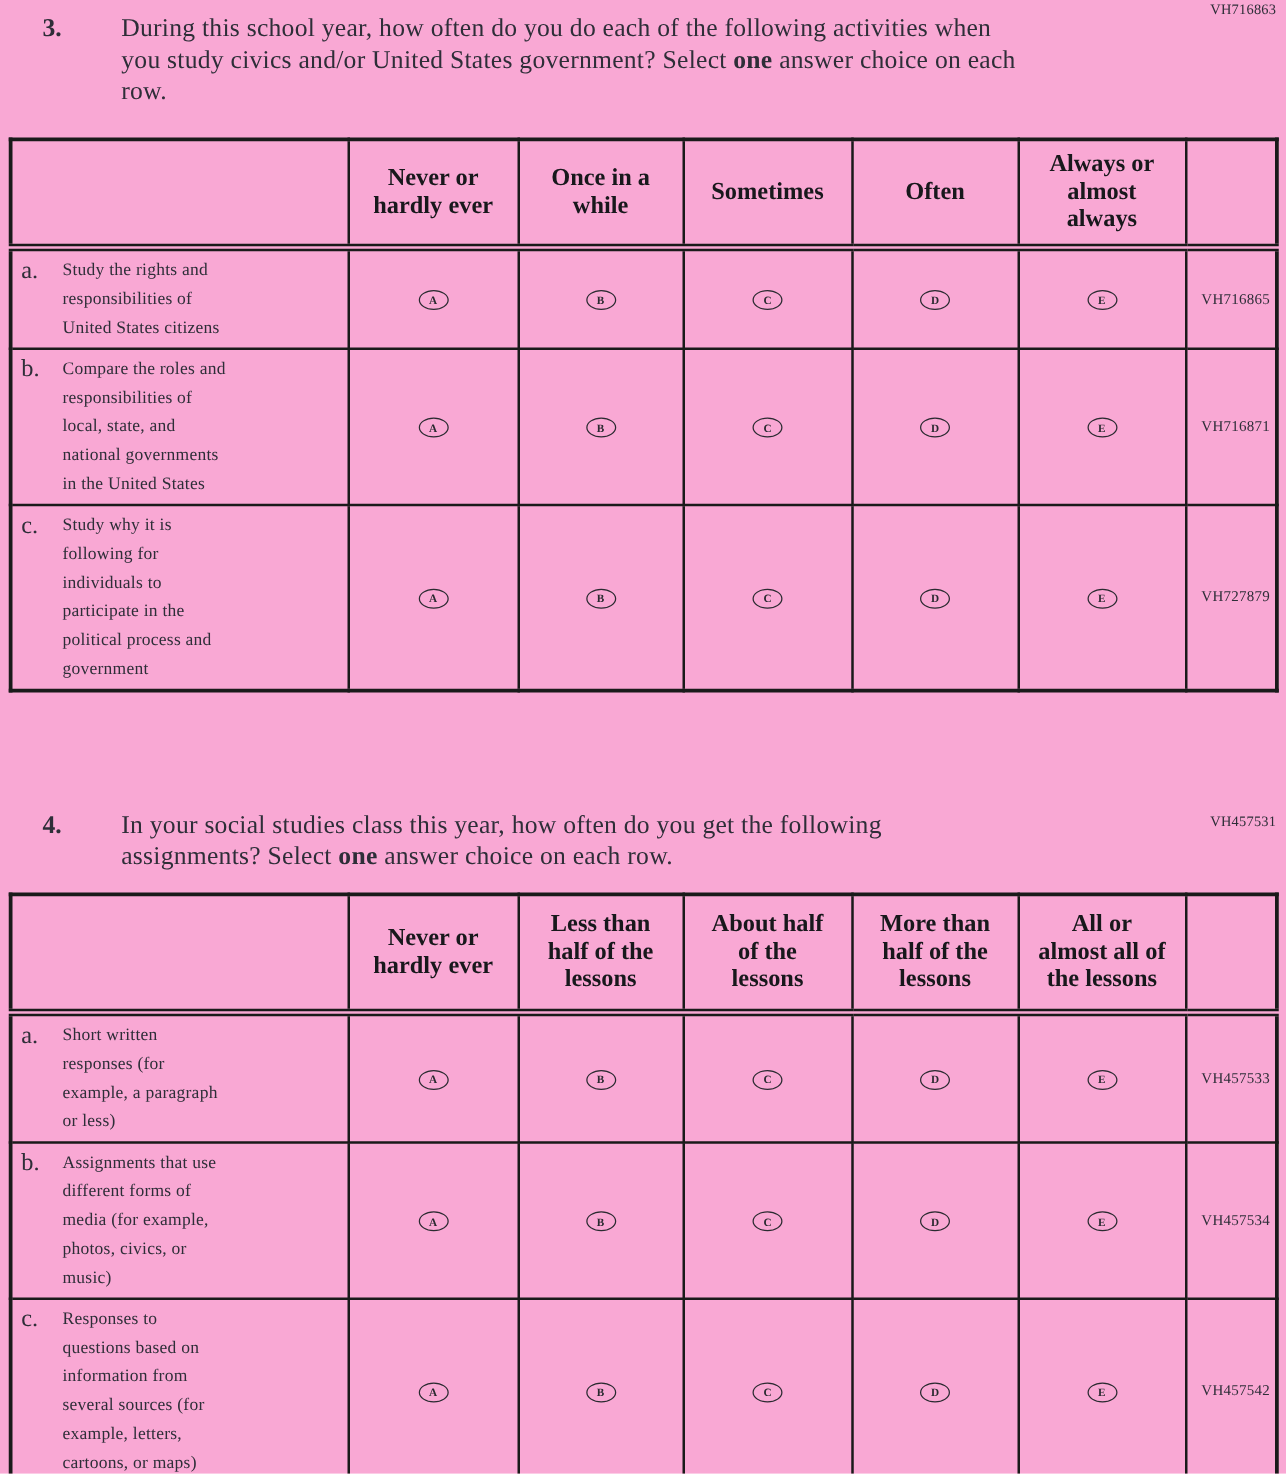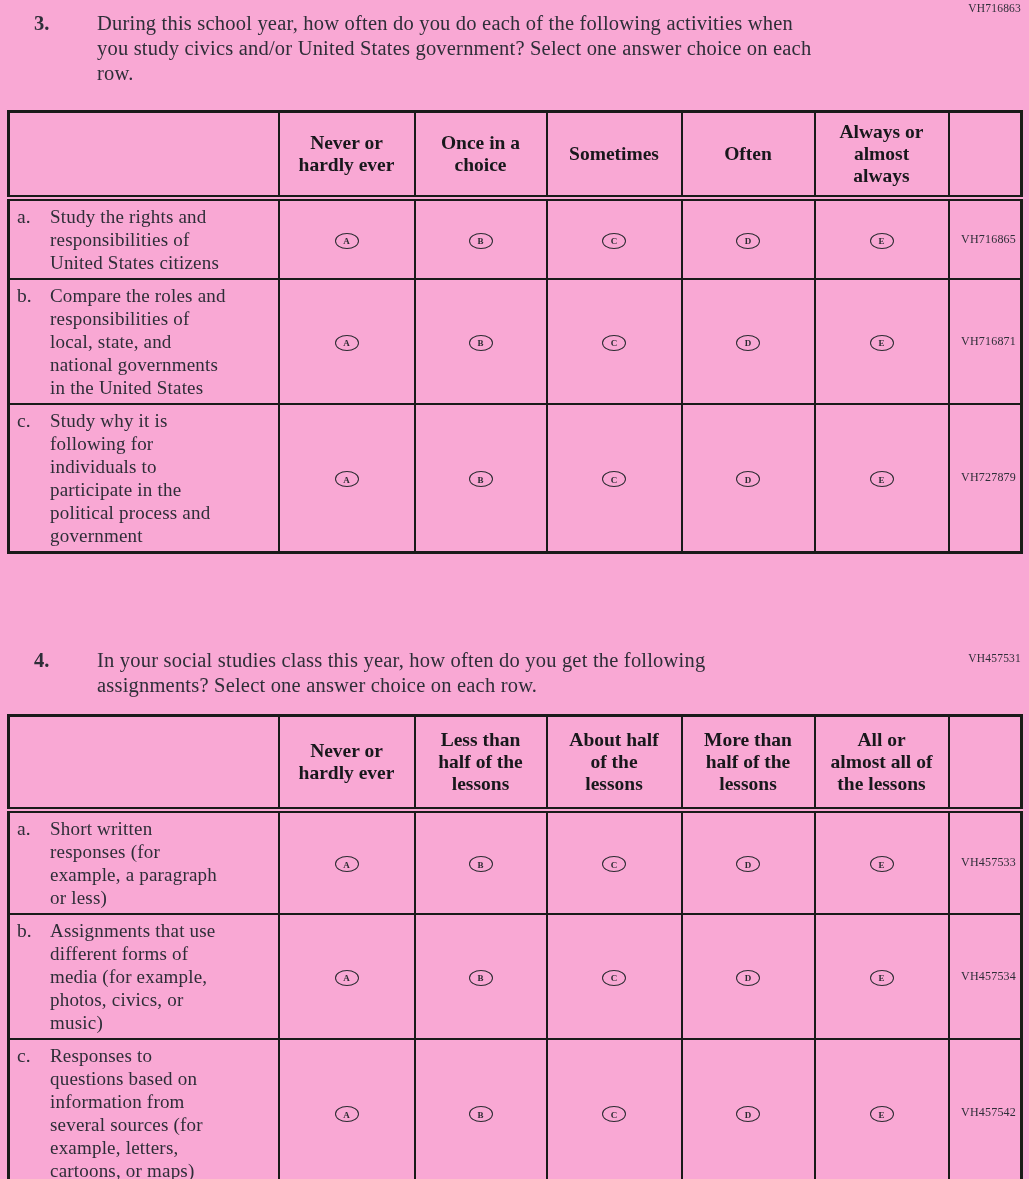--- a/index.html
+++ b/index.html
@@ -42,21 +42,21 @@
     line-height: 25px;
   }
   .q-text {
     font-size: 20.5px;
     line-height: 25px;
     white-space: pre-line;
     width: 880px;
     letter-spacing: 0.2px;
     margin-left: 32px;
   }
-  .q-text b { font-weight: normal; }
+  .q-text b { font-weight: bold; }
 
   
   table.survey {
     position: absolute;
     left: 7px;
     width: 1013px;
     border-collapse: collapse;
     table-layout: fixed;
   }
   table.t1 { top: 110px; }
@@ -90,21 +90,21 @@
     vertical-align: top;
     padding: 4px 4px 4px 7px;
   }
   .label-wrap { display: flex; align-items: flex-start; }
   .row-letter {
     flex: 0 0 33px;
     font-size: 19.5px;
     line-height: 23px;
   }
   .row-text {
-    font-size: 19px;
+    font-size: 14px;
     line-height: 23px;
     white-space: pre-line;
     letter-spacing: 0.2px;
   }
   td.opt-cell {
     text-align: center;
     vertical-align: middle;
   }
   .bubble {
     display: inline-flex;
@@ -155,21 +155,21 @@
         <col style="width:133px">
         <col style="width:134px">
       <col style="width:73px">
     </colgroup>
     <thead>
       <tr class="hr">
         <th></th>
         <th>Never or
 hardly ever</th>
         <th>Once in a
-choice</th>
+while</th>
         <th>Sometimes</th>
         <th>Often</th>
         <th>Always or
 almost
 always</th>
         <th></th>
       </tr>
     </thead>
     <tbody>
       <tr class="r0">

